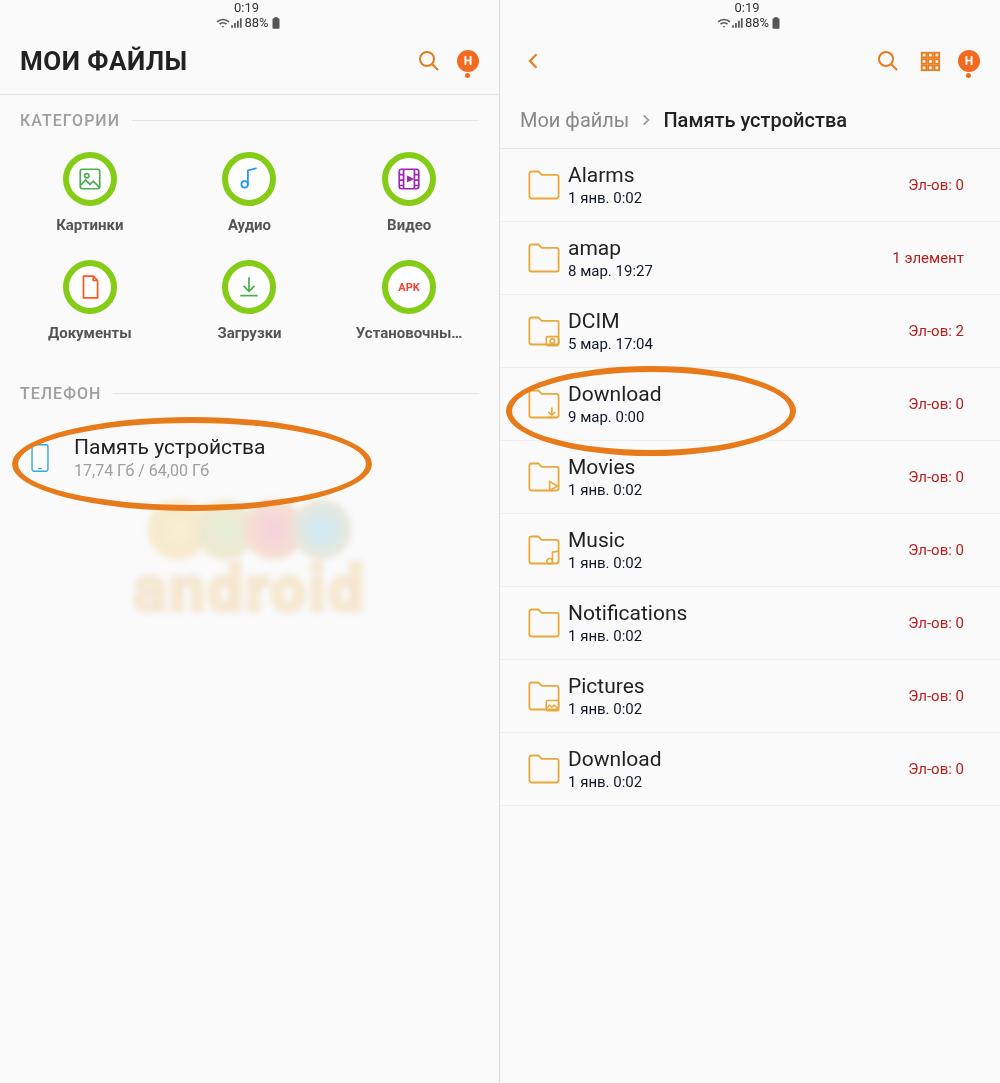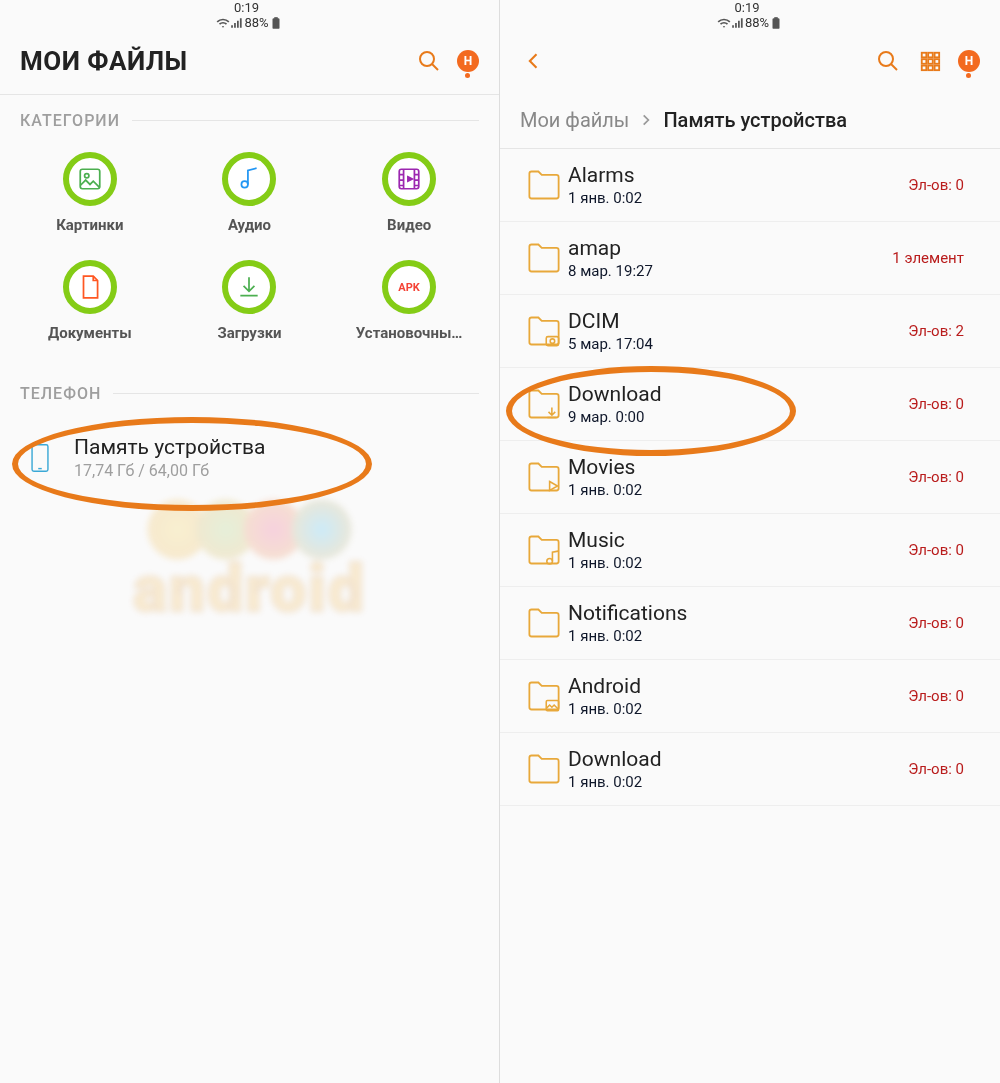--- a/index.html
+++ b/index.html
@@ -338,21 +338,21 @@
       <div class="folder-item">
 
      <div class="f-icon">
           <svg width="42" height="36" viewBox="0 0 34 32">
             <path d="M4 8V6a2 2 0 012-2h6l3 3h13a2 2 0 012 2v17a2 2 0 01-2 2H6a2 2 0 01-2-2z" fill="none" stroke="#e8a83a" stroke-width="1.6"></path>
             <rect x="19" y="20" width="11" height="9" rx="1" fill="none" stroke="#e8a83a" stroke-width="1.4"></rect>
             <path d="M19 27l3-3 2 2 2-2 4 4" fill="none" stroke="#e8a83a" stroke-width="1.4"></path>
           </svg>
         </div>
      <div class="f-main">
-       <div class="f-name">Android</div>
+       <div class="f-name">Pictures</div>
        <div class="f-date">1 янв. 0:02</div>
      </div>
      <div class="f-count">Эл-ов: 0</div>
    </div>
       <div class="folder-item">
 
      <div class="f-icon">
           <svg width="42" height="36" viewBox="0 0 34 32">
             <path d="M4 8V6a2 2 0 012-2h6l3 3h13a2 2 0 012 2v17a2 2 0 01-2 2H6a2 2 0 01-2-2z" fill="none" stroke="#e8a83a" stroke-width="1.6"></path>
           </svg>

